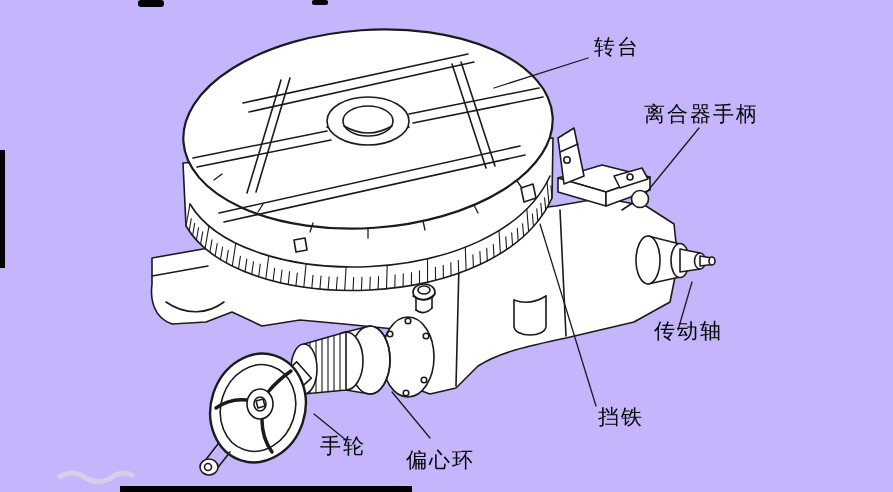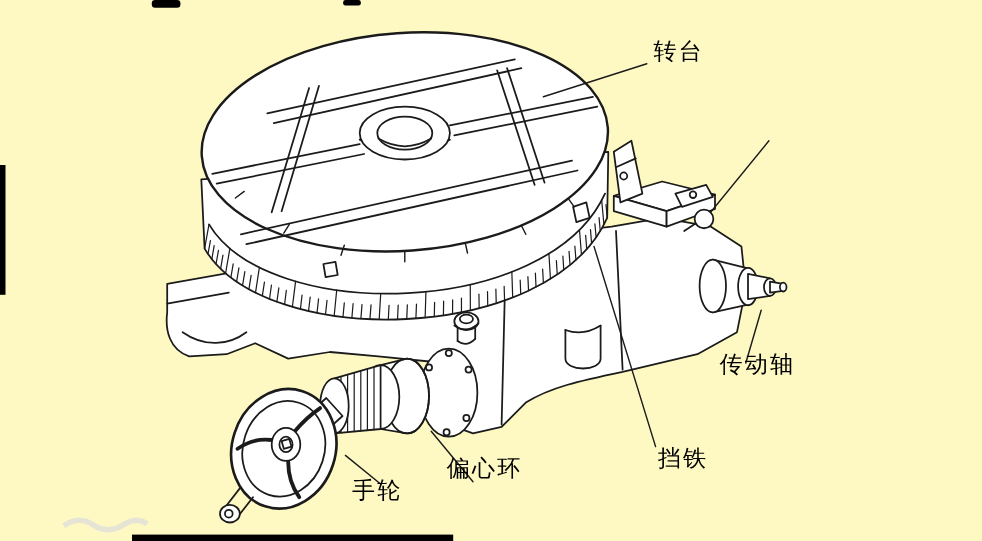--- a/index.html
+++ b/index.html
@@ -1,19 +1,19 @@
 <!DOCTYPE html>
 <html><head>
 <meta charset="utf-8">
 <style>
   html,body{margin:0;padding:0;background:#ffffff;}
   .canvas{
     position:relative;
     width:893px;height:492px;
-    background:#fef9c3;
+    background:#c4b5fd;
     overflow:hidden;
     font-family:"DejaVu Sans",sans-serif;
   }
   .canvas svg{position:absolute;left:0;top:0;}
   .label{
     position:absolute;
     font-size:21px;
     color:#000;
     letter-spacing:2px;
     white-space:nowrap;
@@ -229,17 +229,18 @@
     <g fill="#000000" stroke="none">
       <rect x="138" y="0" width="26" height="7" rx="3"></rect>
       <rect x="312" y="0" width="16" height="5" rx="2"></rect>
       <rect x="0" y="150" width="5" height="118"></rect>
       <rect x="120" y="486" width="292" height="6"></rect>
     </g>
     <path d="M58 478 q 14 -10 28 0 q 14 8 28 -2 q 10 -6 20 0" stroke="#dcdcdc" stroke-width="5" fill="none" opacity="0.7"></path>
   </svg>
 
   <div class="label" style="left:594px;top:37px">转台</div>
+  <div class="label" style="left:644px;top:104px">离合器手柄</div>
   <div class="label" style="left:654px;top:321px">传动轴</div>
   <div class="label" style="left:598px;top:407px">挡铁</div>
   <div class="label" style="left:320px;top:436px">手轮</div>
-  <div class="label" style="left:406px;top:416px">偏心环</div>
+  <div class="label" style="left:406px;top:450px">偏心环</div>
 </div>
 
 </body></html>

